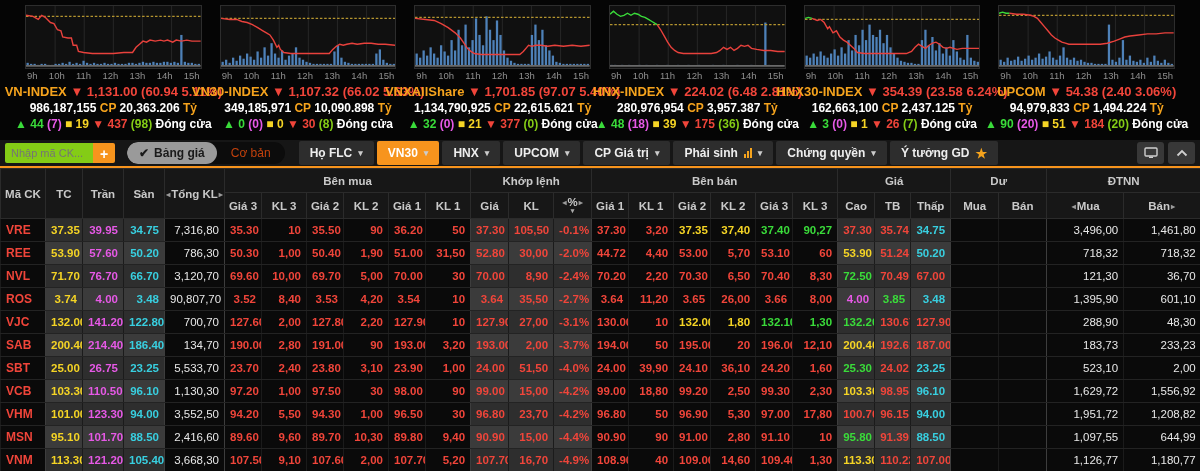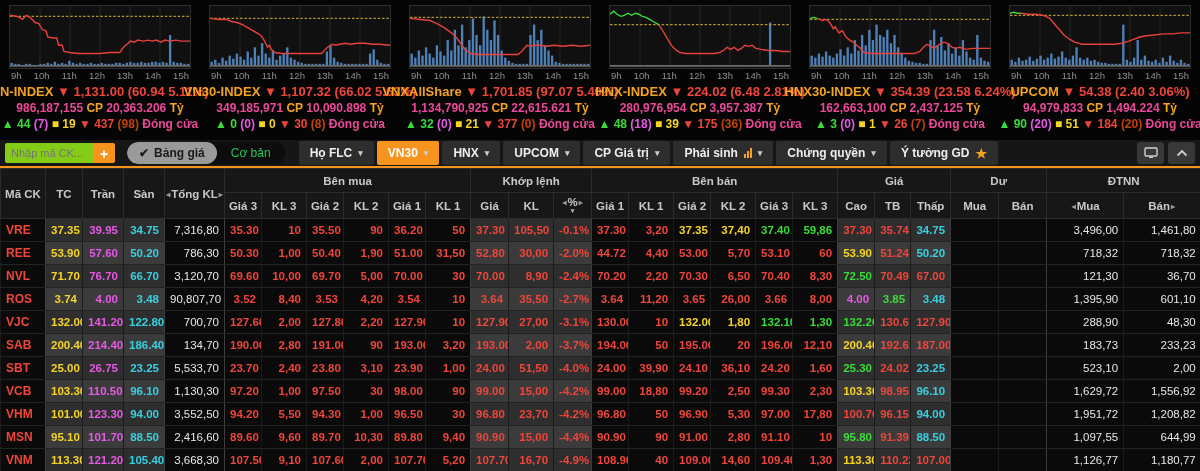--- a/index.html
+++ b/index.html
@@ -1,39 +1,39 @@
 <!DOCTYPE html>
 <html><head>
 <meta charset="utf-8">
 <style>
   html,body{margin:0;padding:0;background:#000;width:1200px;height:471px;overflow:hidden;
     font-family:"Liberation Sans", sans-serif; -webkit-font-smoothing:antialiased;}
   
-  .indices{height:140px;display:flex;background:#050505;box-sizing:border-box;padding:5px 0 0;}
+  .indices{height:140px;display:flex;background:#050505;box-sizing:border-box;padding:5px 16px 0;}
   .panel{flex:1;display:flex;flex-direction:column;align-items:center;padding:0 9px;box-sizing:border-box;min-width:0;}
   .chart-box{width:100%;height:64px;border:1px solid #2d2d2d;background:#101010;box-sizing:border-box;}
   .chart-box svg{display:block;width:100%;height:100%;}
   .axis{width:100%;display:flex;justify-content:space-between;font-size:9.5px;color:#8f8f8f;padding:1px 2px 2px;box-sizing:border-box;}
   .iline1{font-size:13px;font-weight:700;white-space:nowrap;margin-top:1px;}
   .iline2{font-size:12px;font-weight:700;color:#e8e8e8;white-space:nowrap;margin-top:2px;}
   .iline3{font-size:12px;font-weight:700;color:#e8e8e8;white-space:nowrap;margin-top:2px;}
   .org{color:#f5a31d;} .red{color:#f0453a;} .grn{color:#3adb3a;} .yel{color:#f5d425;}
-  .cyn{color:#c2410c;} .mag{color:#e659e6;} .wht{color:#ec4899;}
+  .cyn{color:#84cc16;} .mag{color:#e659e6;} .wht{color:#ffffff;}
   
   .toolbar{height:28px;background:#161616;display:flex;align-items:center;padding:0 5px;box-sizing:border-box;
     border-bottom:2px solid #f7941d;gap:4px;}
   .search-wrap{display:flex;height:20px;}
   .search-wrap input{width:88px;height:20px;border:none;background:#84cc16;color:#444;font-size:11px;
     padding:0 6px;box-sizing:border-box;border-radius:2px 0 0 2px;outline:none;font-family:"Liberation Sans",sans-serif;}
   .add-btn{width:22px;height:20px;background:#f7941d;color:#fff;border:none;font-size:14px;font-weight:700;
     border-radius:0 2px 2px 0;line-height:20px;text-align:center;cursor:pointer;}
   .toggle{display:flex;align-items:center;background:#0c0c0c;border-radius:11px;height:22px;margin-left:8px;overflow:hidden;}
   .toggle .on{background:#9a9a9a;color:#1a1a1a;border-radius:11px;height:22px;display:flex;align-items:center;
     padding:0 12px;font-size:12px;font-weight:700;gap:5px;}
-  .toggle .off{color:#22c55e;font-size:12px;padding:0 14px;}
+  .toggle .off{color:#c2410c;font-size:12px;padding:0 14px;}
   .tabs{display:flex;align-items:center;gap:3px;margin-left:10px;}
   .tab{background:#2d2d2d;color:#eee;font-size:12px;font-weight:700;height:24px;display:flex;align-items:center;
     padding:0 11px;border-radius:2px;gap:6px;cursor:pointer;white-space:nowrap;}
   .tab .caret{font-size:9px;color:#ccc;}
   .tab.active{background:#f7941d;color:#fff;}
   .tab .star{color:#f5a31d;font-size:13px;}
   .tab .mini-chart{display:flex;align-items:flex-end;gap:1px;height:10px;}
   .tab .mini-chart i{display:block;width:2px;background:#f5a31d;}
   .tb-right{margin-left:auto;display:flex;gap:4px;}
   .icon-btn{width:27px;height:22px;background:#383838;border-radius:3px;display:flex;align-items:center;
@@ -646,21 +646,21 @@
         <td class="r">36.20</td>
         <td class="r">50</td>
         <td class="r hl sep">37.30</td>
         <td class="r hl">105,50</td>
         <td class="r hl">-0.1%</td>
         <td class="r sep">37.30</td>
         <td class="r">3,20</td>
         <td class="y">37.35</td>
         <td class="y">37,40</td>
         <td class="g">37.40</td>
-        <td class="g">59,86</td>
+        <td class="g">90,27</td>
         <td class="r hl sep">37.30</td>
         <td class="r hl">35.74</td>
         <td class="c hl">34.75</td>
         <td class="sep"></td>
         <td class=""></td>
         <td class="w sep">3,496,00</td>
         <td class="w">1,461,80</td>
       </tr>
       <tr class="even">
         <td class="r sym">REE</td>

